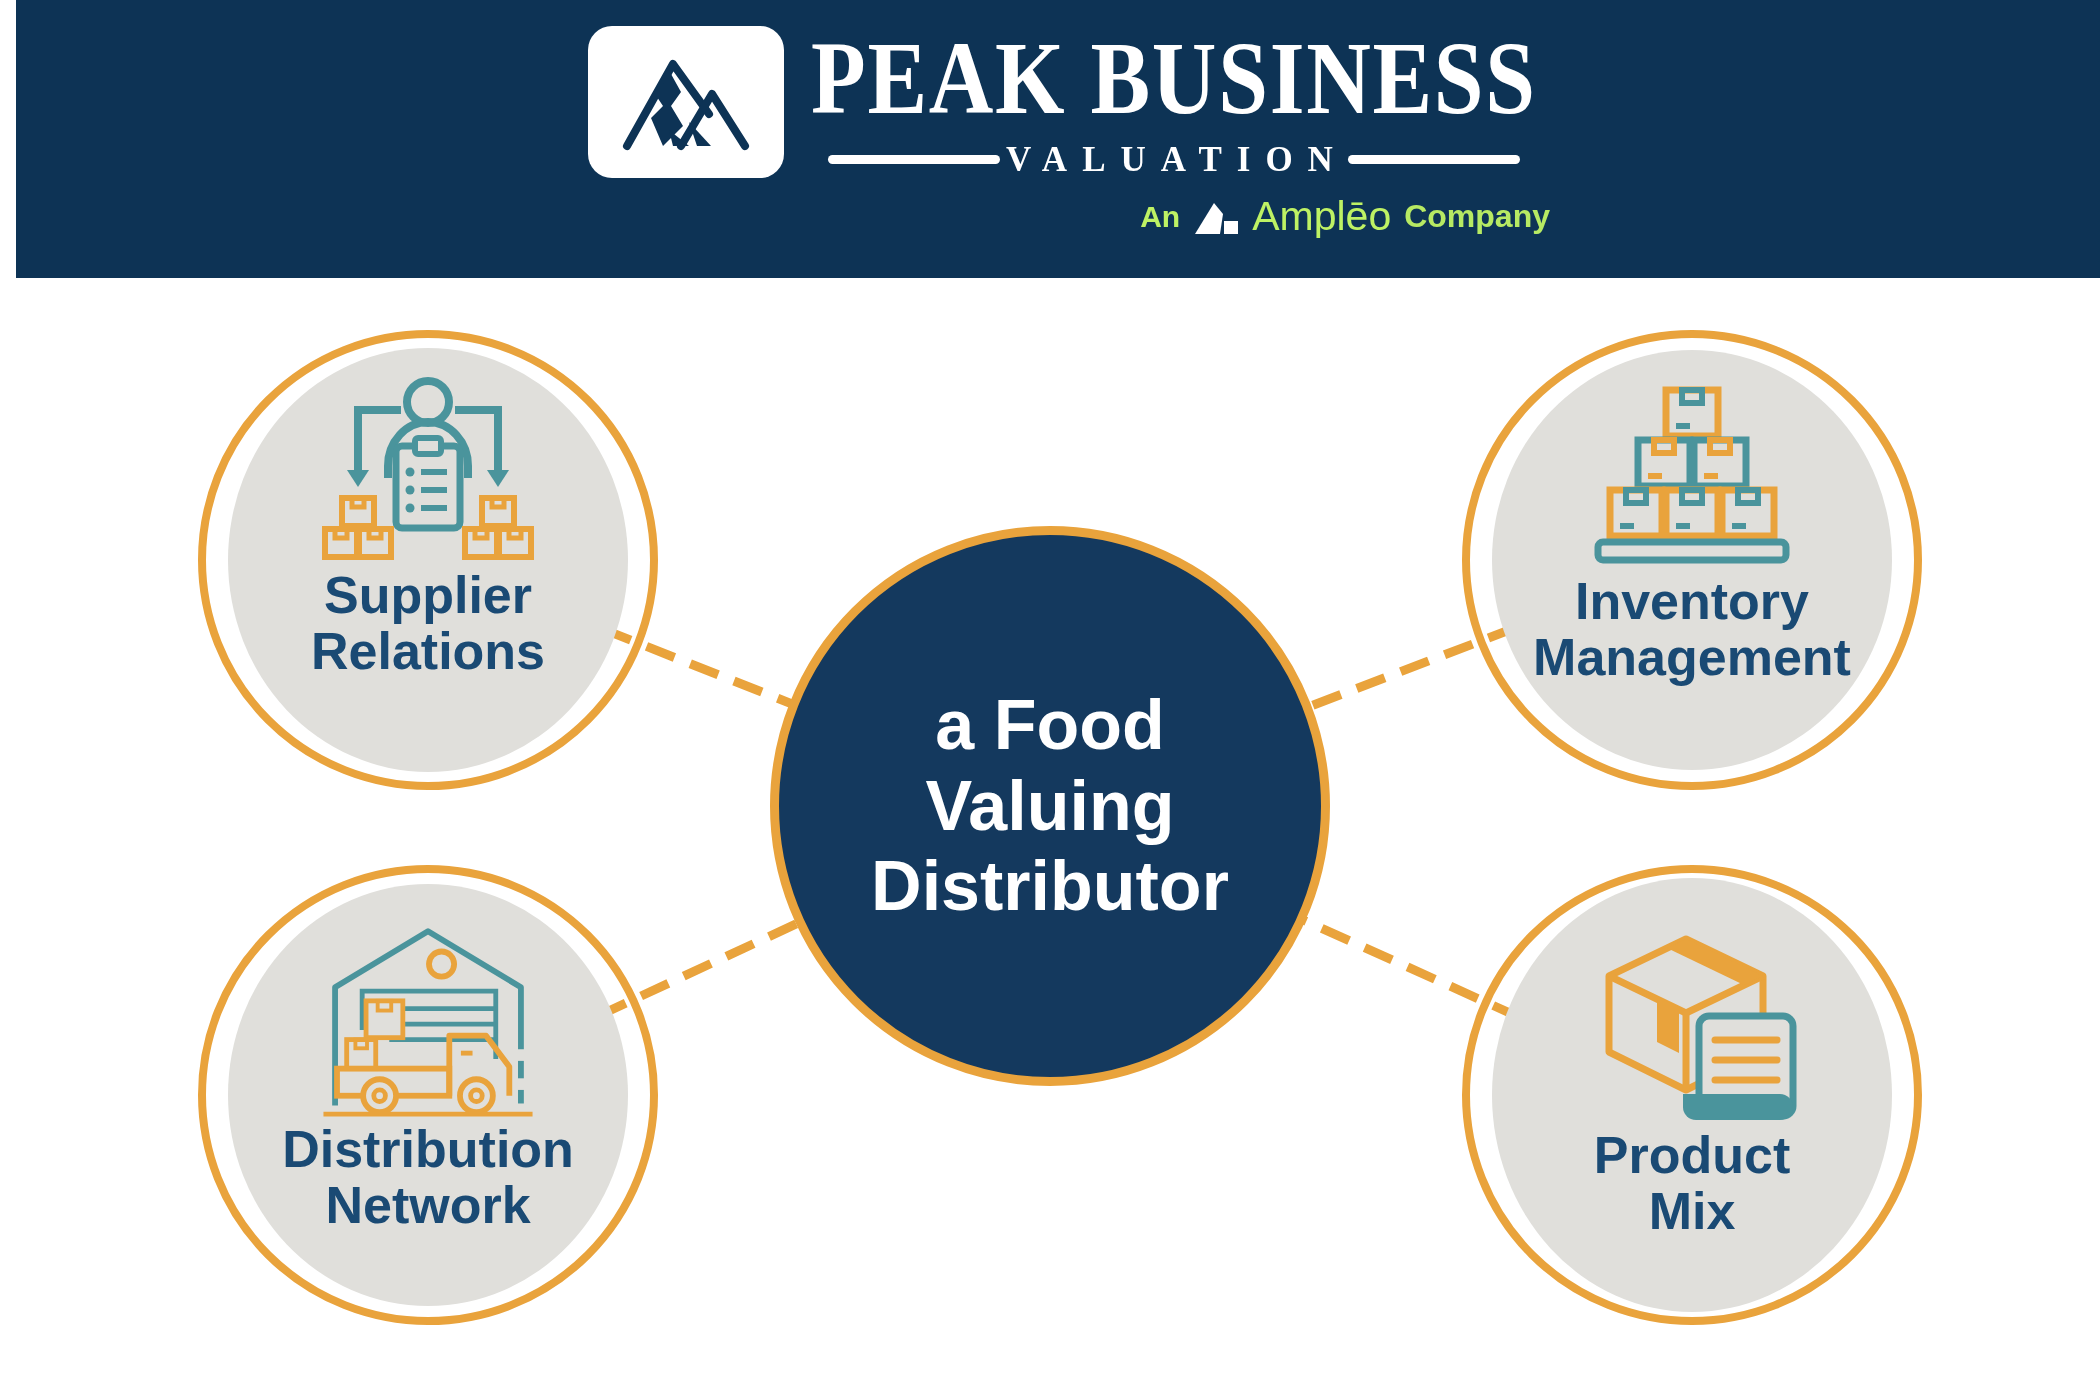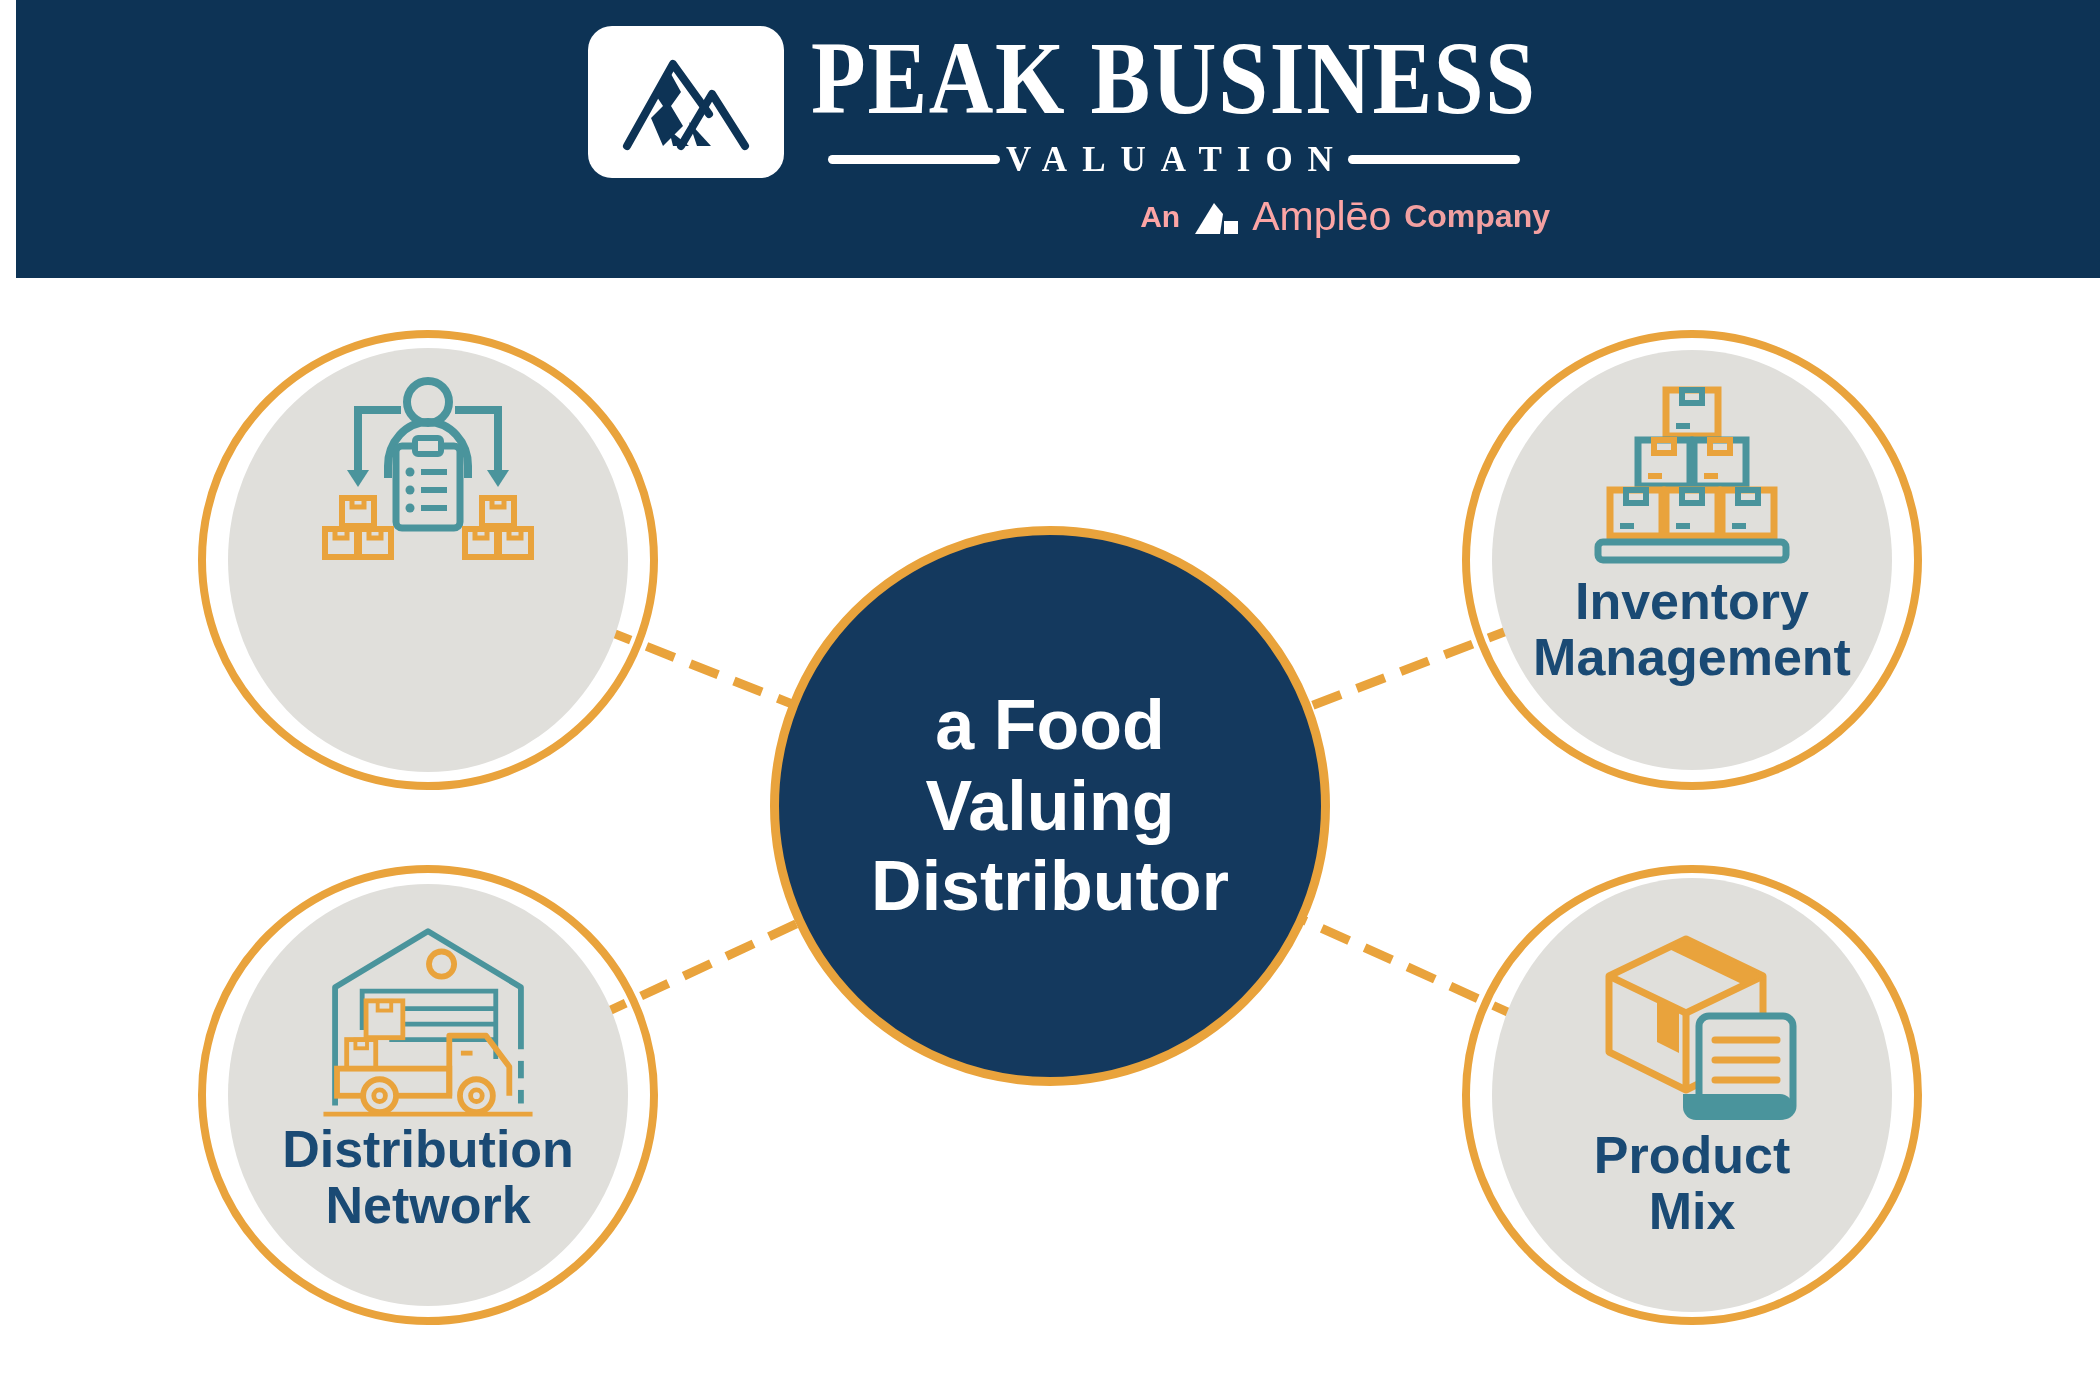--- a/index.html
+++ b/index.html
@@ -24,21 +24,21 @@
     color:#ffffff; font-family:"Liberation Serif","DejaVu Serif",serif;
     font-weight:bold; font-size:104px; line-height:1; letter-spacing:2px;
     transform:scaleX(0.86); transform-origin:center top; white-space:nowrap;
   }
   .valuation-row { display:flex; align-items:center; margin-top:12px; width:100%; justify-content:center; }
   .val-line { height:9px; border-radius:5px; background:#ffffff; flex:0 0 172px; }
   .brand-bottom {
     color:#ffffff; font-family:"Liberation Serif","DejaVu Serif",serif;
     font-weight:bold; font-size:35px; letter-spacing:15px; line-height:1; text-indent:6px; white-space:nowrap;
   }
-  .tagline { margin-top:16px; align-self:flex-end; margin-right:-6px; display:flex; align-items:center; gap:13px; color:#fca5a5; }
+  .tagline { margin-top:16px; align-self:flex-end; margin-right:-6px; display:flex; align-items:center; gap:13px; color:#bef264; }
   .tagline .an { font-size:30px; font-weight:bold; }
   .tagline .brand-name { font-size:41px; font-weight:normal; }
   .tagline .company { font-size:32px; font-weight:bold; opacity:0.96; }
 
   
   .diagram { position:absolute; top:278px; left:0; width:2100px; height:1122px; }
   .connectors { position:absolute; left:0; top:0; z-index:0; }
   .node { position:absolute; border-radius:50%; box-sizing:border-box; }
   .satellite { width:460px; height:460px; border:8px solid #E9A33C; z-index:1; background:transparent; }
   .satellite .inner {
@@ -136,20 +136,24 @@
           <rect x="32" y="157" width="12" height="9" fill="none" stroke="#E9A33C" stroke-width="5"></rect>
           <rect x="56" y="157" width="32" height="28" fill="none" stroke="#E9A33C" stroke-width="6"></rect>
           <rect x="66" y="157" width="12" height="9" fill="none" stroke="#E9A33C" stroke-width="5"></rect>
           <rect x="179" y="126" width="32" height="28" fill="none" stroke="#E9A33C" stroke-width="6"></rect>
           <rect x="189" y="126" width="12" height="9" fill="none" stroke="#E9A33C" stroke-width="5"></rect>
           <rect x="162" y="157" width="32" height="28" fill="none" stroke="#E9A33C" stroke-width="6"></rect>
           <rect x="172" y="157" width="12" height="9" fill="none" stroke="#E9A33C" stroke-width="5"></rect>
           <rect x="196" y="157" width="32" height="28" fill="none" stroke="#E9A33C" stroke-width="6"></rect>
           <rect x="206" y="157" width="12" height="9" fill="none" stroke="#E9A33C" stroke-width="5"></rect>
         </svg>
+        <div class="label">
+          <span>Supplier</span>
+          <span>Relations</span>
+        </div>
       </div>
     </div>
 
     <div class="node satellite" id="node-inventory">
       <div class="inner">
         <svg class="node-icon" width="240" height="200" viewBox="0 0 240 200">
           <rect x="94" y="20" width="52" height="46" fill="none" stroke="#E9A33C" stroke-width="7"></rect>
           <rect x="110" y="20" width="20" height="13" fill="none" stroke="#4A949C" stroke-width="6"></rect>
           <line x1="104" y1="56" x2="118" y2="56" stroke="#4A949C" stroke-width="6"></line>
           <rect x="66" y="70" width="52" height="46" fill="none" stroke="#4A949C" stroke-width="7"></rect>

